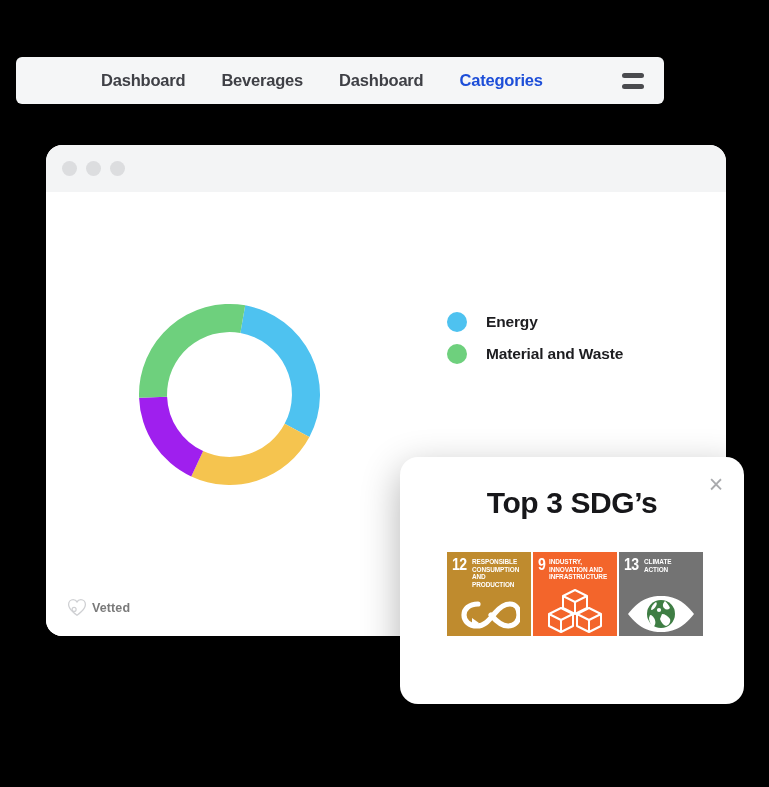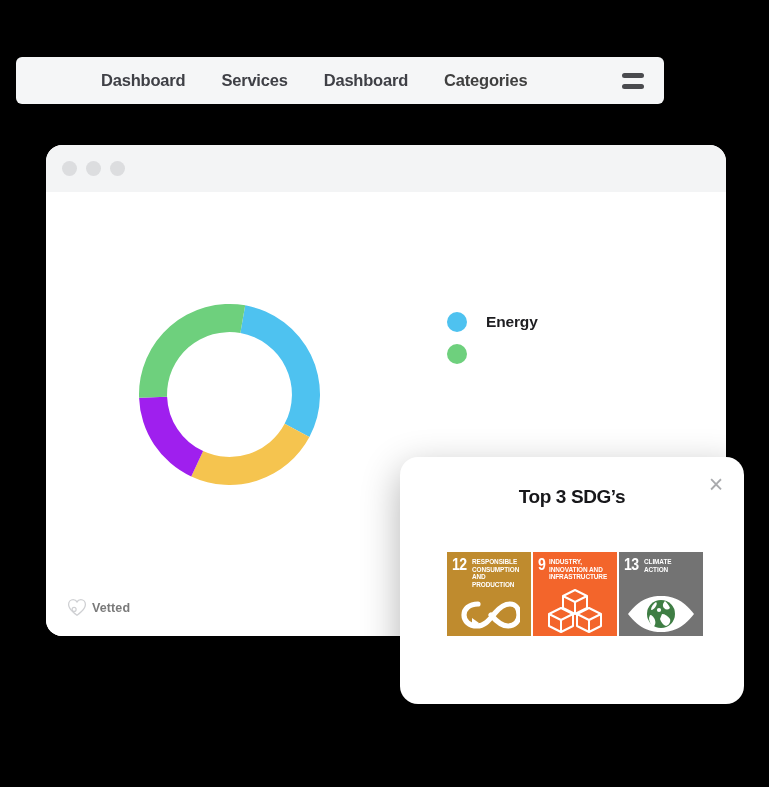--- a/index.html
+++ b/index.html
@@ -84,21 +84,21 @@
     margin-left: 85px;
   }
   .nav-item {
     font-size: 16.5px;
     font-weight: 600;
     color: #3f4046;
     letter-spacing: -0.2px;
     cursor: pointer;
     white-space: nowrap;
   }
-  .nav-item.active { color: #404040; }
+  .nav-item.active { color: #1d4ed8; }
 
   .hamburger {
     position: absolute;
     right: 20px;
     top: 50%;
     transform: translateY(-50%);
     width: 22px;
     height: 16px;
     display: flex;
     flex-direction: column;
@@ -194,21 +194,21 @@
     font-weight: 300;
     font-family: "Liberation Sans", sans-serif;
   }
 
   .card-title {
     position: absolute;
     left: 0;
     top: 29px;
     width: 100%;
     text-align: center;
-    font-size: 19px;
+    font-size: 30px;
     font-weight: 700;
     color: #17171a;
     letter-spacing: -0.4px;
   }
 
   .sdg-row {
     position: absolute;
     left: 47px;
     top: 95px;
     display: flex;
@@ -271,21 +271,21 @@
         <span class="dot"></span>
       </div>
     </div>
 
     <div class="window-body"></div>
   </div>
 
   <div class="navbar">
     <div class="nav-items">
       <span class="nav-item">Dashboard</span>
-      <span class="nav-item">Services</span>
+      <span class="nav-item">Beverages</span>
       <span class="nav-item">Dashboard</span>
       <span class="nav-item active">Categories</span>
     </div>
     <div class="hamburger">
       <span></span>
       <span></span>
     </div>
   </div>
 
   <div class="chart-area">
@@ -299,20 +299,21 @@
     </svg>
   </div>
 
   <div class="legend">
     <div class="legend-row">
       <span class="legend-swatch" style="background:#4ec2f0"></span>
       <span class="legend-label">Energy</span>
     </div>
     <div class="legend-row">
       <span class="legend-swatch" style="background:#6ed07d"></span>
+      <span class="legend-label">Material and Waste</span>
     </div>
   </div>
 
   <div class="vetted">
     <svg width="20" height="19" viewBox="0 0 20 19">
       <path d="M10 17.2 C10 17.2 1.6 11.8 1.6 6.5 C1.6 3.6 3.8 1.6 6.2 1.6 C7.9 1.6 9.3 2.6 10 3.9 C10.7 2.6 12.1 1.6 13.8 1.6 C16.2 1.6 18.4 3.6 18.4 6.5 C18.4 11.8 10 17.2 10 17.2 Z" fill="none" stroke="#cdced1" stroke-width="1.3"></path>
       <circle cx="7.1" cy="11.4" r="2.0" fill="none" stroke="#cdced1" stroke-width="1.2"></circle>
     </svg>
     <span class="vetted-text">Vetted</span>
   </div>

